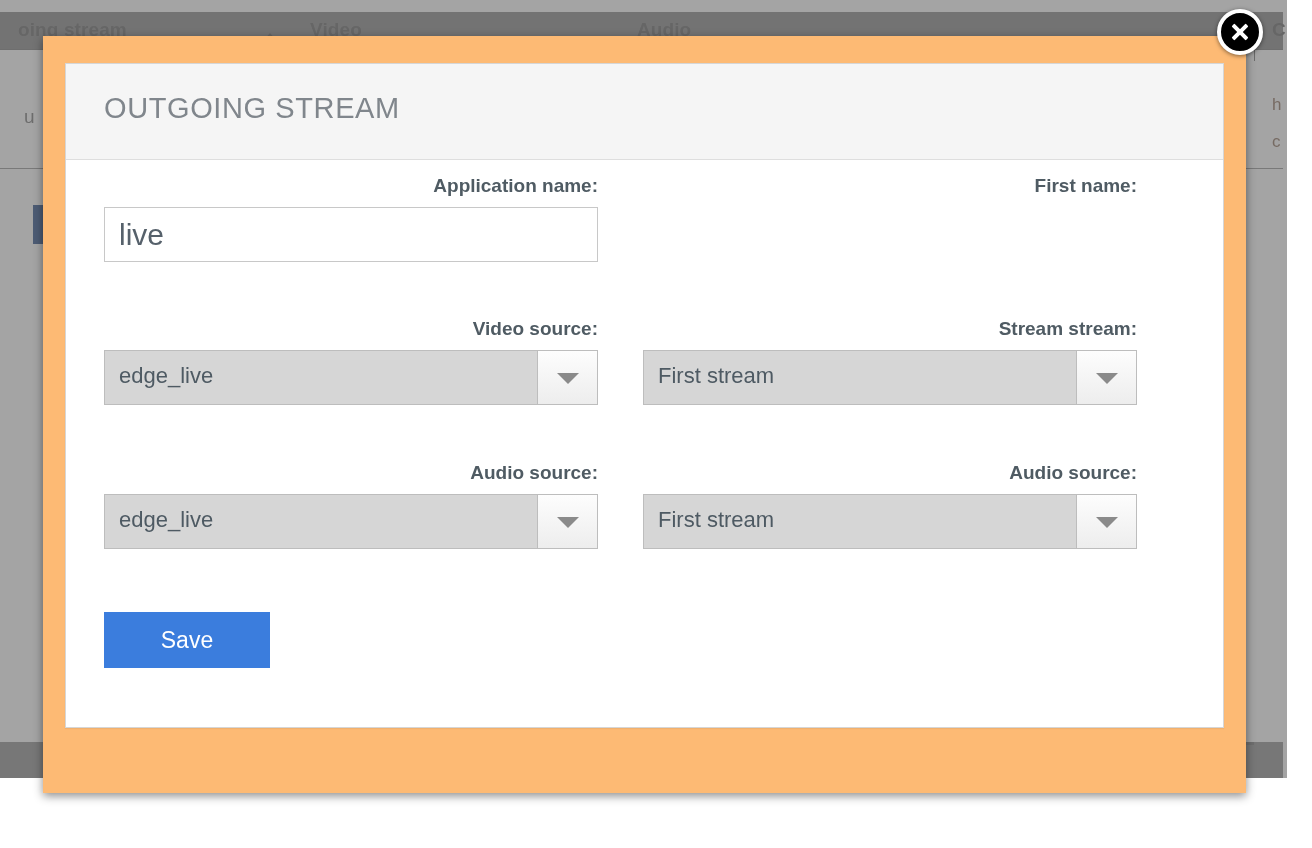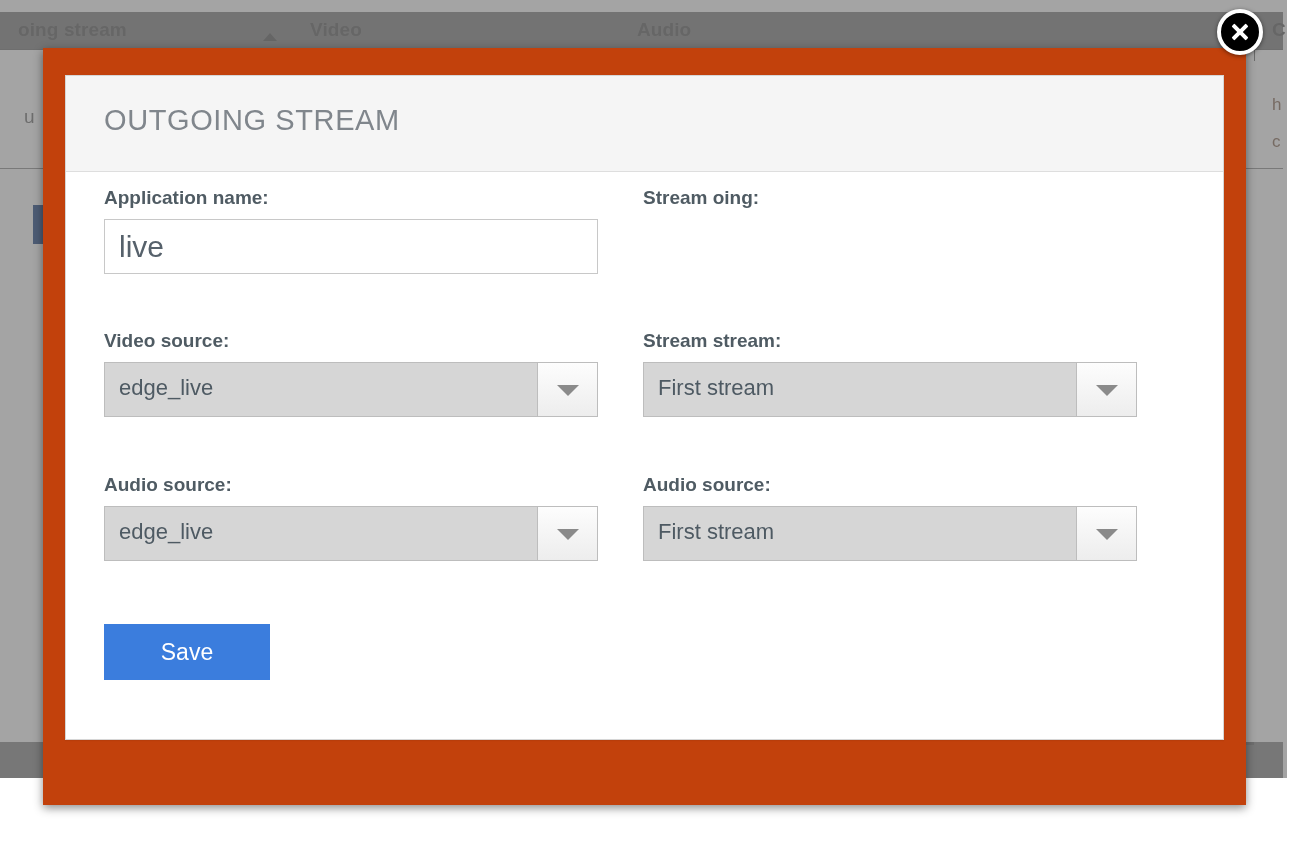--- a/index.html
+++ b/index.html
@@ -130,24 +130,24 @@
     left: 0; top: 0;
     width: 1287px;
     height: 778px;
     background: rgba(80,80,80,0.52);
   }
 
   
   .modal {
     position: absolute;
     left: 43px;
-    top: 48px;
+    top: 36px;
     width: 1203px;
     height: 757px;
-    background: #c2410c;
+    background: #fdba74;
     box-shadow: 0 3px 9px rgba(0,0,0,0.45);
   }
 
   .panel {
     position: absolute;
     left: 22px;
     top: 27px;
     width: 1159px;
     height: 665px;
     background: #ffffff;
@@ -196,20 +196,21 @@
   .field.left  { left: 38px;  width: 494px; }
   .field.right { left: 577px; width: 494px; }
 
   .field-label {
     display: block;
     font-size: 19px;
     font-weight: bold;
     color: #4f5b63;
     margin-bottom: 10px;
     white-space: nowrap;
+    text-align: right;
   }
 
   .text-input {
     display: block;
     width: 100%;
     height: 55px;
     box-sizing: border-box;
     background: #ffffff;
     border: 1px solid #c8c8c8;
     font-family: "Liberation Sans", sans-serif;
@@ -346,21 +347,21 @@
       </div>
 
       <div class="panel-body">
 
         <div class="form-row row1">
           <div class="field left">
             <label class="field-label">Application name:</label>
             <input class="text-input" type="text" value="live" style="">
           </div>
           <div class="field right">
-            <label class="field-label">Stream oing:</label>
+            <label class="field-label">First name:</label>
           </div>
         </div>
 
         <div class="form-row row2">
           <div class="field left">
             <label class="field-label">Video source:</label>
             <div class="select-wrap">
               <span class="select-value">edge_live</span>
               <span class="select-btn">
                 <span class="select-caret"></span>

